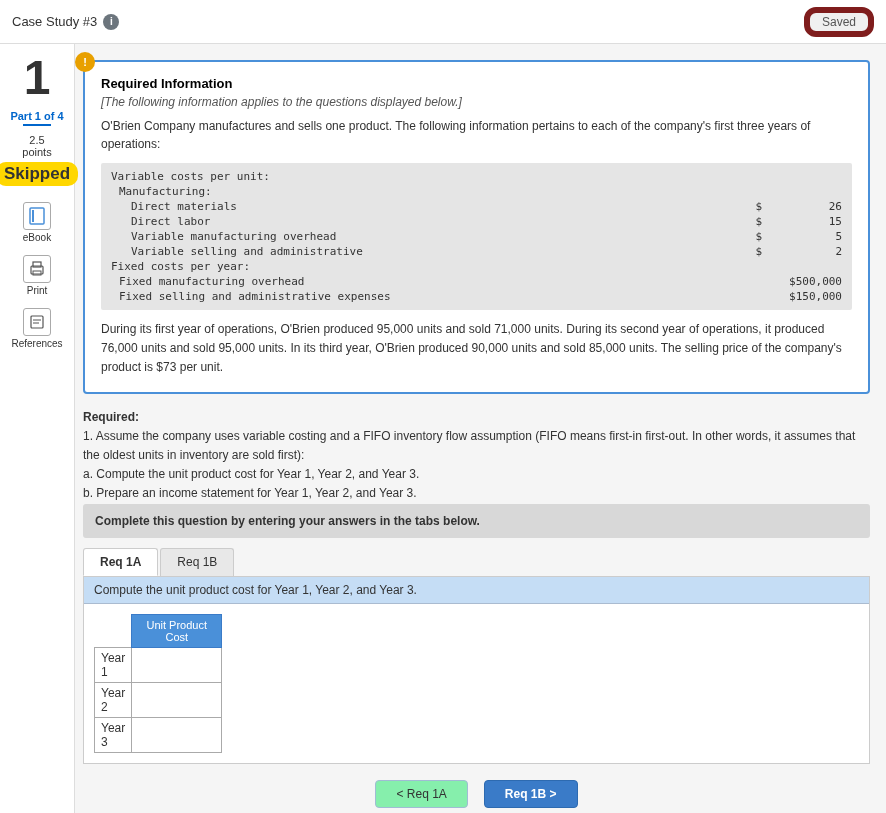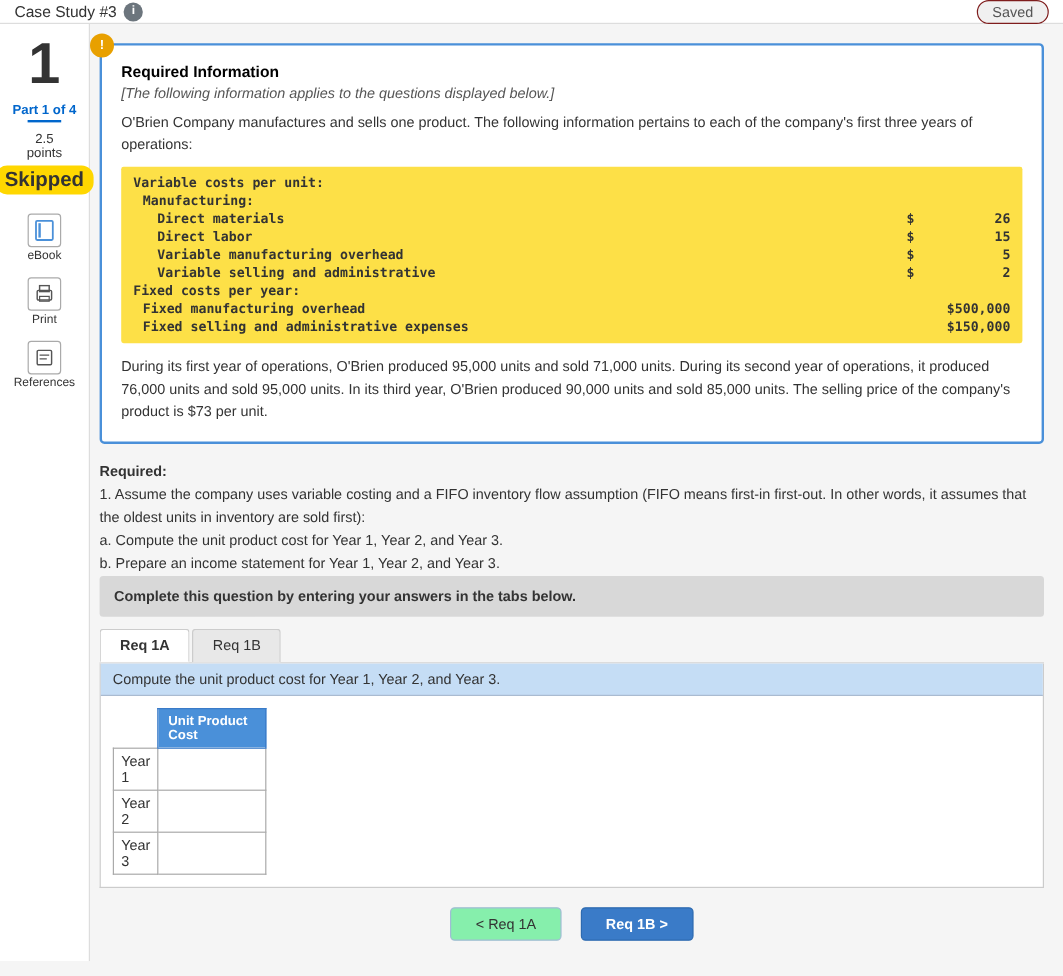--- a/index.html
+++ b/index.html
@@ -1,29 +1,29 @@
 <!DOCTYPE html>
 <html><head>
   <meta charset="utf-8">
   <style>
     * { box-sizing: border-box; margin: 0; padding: 0; }
     body { font-family: Arial, sans-serif; font-size: 13px; background: #f5f5f5; color: #333; }
 
     .header {
       display: flex; align-items: center; justify-content: space-between;
       padding: 6px 12px; background: #fff; border-bottom: 1px solid #ddd;
-      height: 20px;
+      height: 44px;
     }
     .header-left { display: flex; align-items: center; gap: 6px; font-size: 13px; color: #333; }
     .info-icon {
       width: 16px; height: 16px; border-radius: 50%; background: #6c757d;
       color: #fff; font-size: 10px; display: flex; align-items: center; justify-content: center; font-weight: bold;
     }
     .saved-btn {
-      background: #f0f0f0; border: 1px solid #7f1d1d; border-radius: 12px;
+      background: #f0f0f0; border: 6px solid #7f1d1d; border-radius: 12px;
       padding: 2px 12px; font-size: 12px; color: #555;
     }
 
     .main-layout { display: flex; height: calc(100vh - 32px); }
 
     .sidebar {
       width: 75px; background: #fff; border-right: 1px solid #ddd;
       display: flex; flex-direction: column; align-items: center; padding-top: 10px; flex-shrink: 0;
     }
     .question-number {
@@ -53,21 +53,21 @@
     .info-box-alert {
       position: absolute; top: -10px; left: -10px;
       width: 20px; height: 20px; border-radius: 50%; background: #e8a000;
       color: #fff; font-size: 11px; display: flex; align-items: center; justify-content: center; font-weight: bold;
     }
     .required-info-title { font-weight: bold; font-size: 13px; color: #000; margin-bottom: 4px; }
     .italic-note { font-style: italic; font-size: 12px; color: #555; margin-bottom: 8px; }
     .intro-text { font-size: 12px; line-height: 1.5; margin-bottom: 10px; }
 
     .data-table-wrapper {
-      background: #fde047; padding: 6px; margin-bottom: 10px; border-radius: 2px; font-weight: bold;
+      background: #e5e5e5; padding: 6px; margin-bottom: 10px; border-radius: 2px;
     }
     .data-table { width: 100%; border-collapse: collapse; font-size: 11px; font-family: monospace; }
     .data-table td { padding: 1px 4px; vertical-align: top; }
     .data-table .label-col { color: #333; }
     .data-table .val-col { text-align: right; width: 80px; }
     .data-table .indent1 { padding-left: 12px; }
     .data-table .indent2 { padding-left: 24px; }
 
     .footer-text { font-size: 12px; line-height: 1.6; }
 
@@ -87,22 +87,22 @@
     .tab.active { background: #fff; border-bottom: 1px solid #fff; font-weight: bold; }
 
     .tab-content { border: 1px solid #ccc; border-top: none; background: #fff; padding: 0; }
     .tab-instruction {
       background: #c5ddf5; padding: 6px 10px; font-size: 12px; border-bottom: 1px solid #aabbd0;
     }
 
     .answer-table-wrapper { padding: 10px; }
     .answer-table { border-collapse: collapse; font-size: 12px; }
     .answer-table th {
-      background: #4a90d9; color: #fff; text-align: left; padding: 4px 8px;
-      border: 1px solid #3a7bc8; font-weight: bold; font-size: 11px;
+      background: #4a90d9; color: #fff; text-align: center; padding: 4px 8px;
+      border: 1px solid #3a7bc8; font-weight: normal; font-size: 11px;
     }
     .answer-table td {
       border: 1px solid #aaa; padding: 3px 6px; background: #fff;
     }
     .answer-table td.row-label { background: #fff; color: #333; width: 35px; }
     .answer-table td.input-cell { width: 90px; }
     .answer-table input {
       width: 100%; border: none; outline: none; font-size: 12px; padding: 1px 3px;
     }
 

